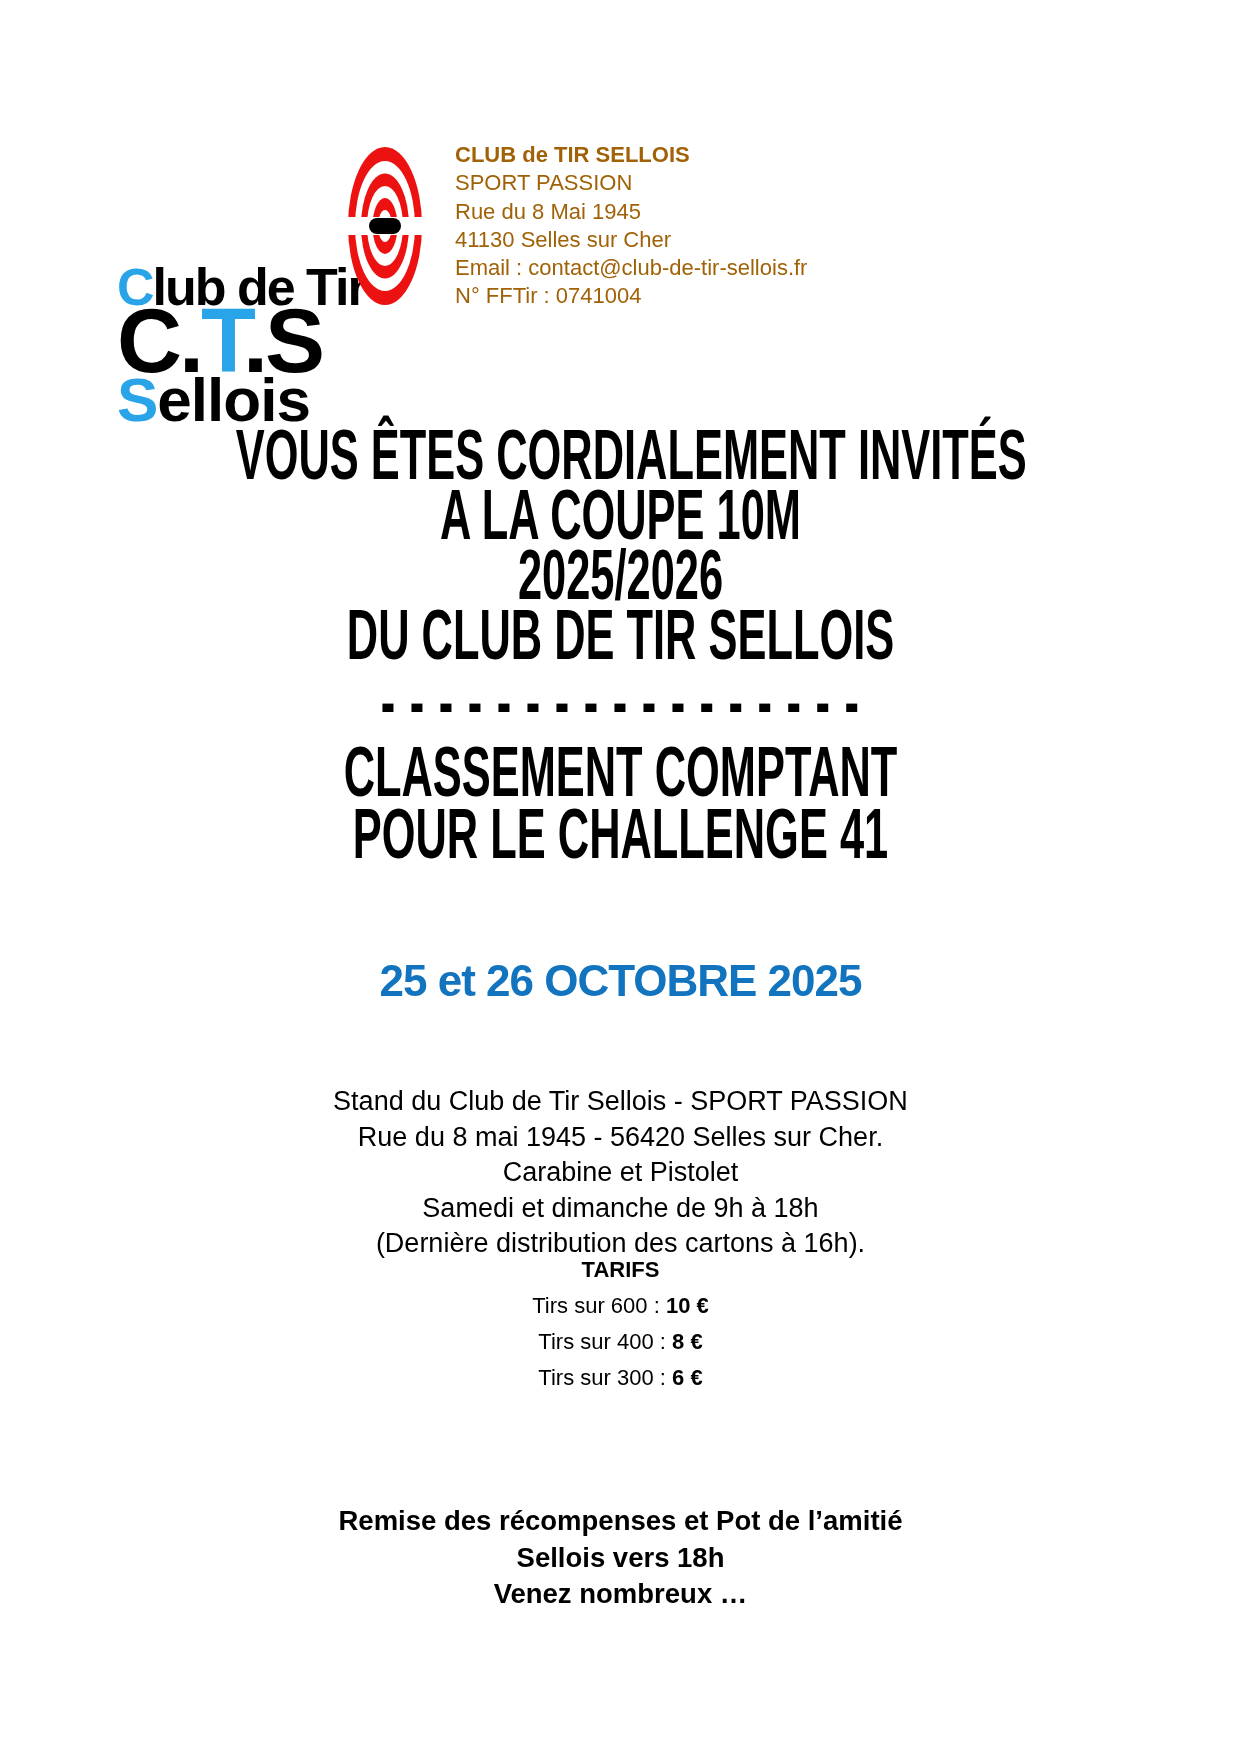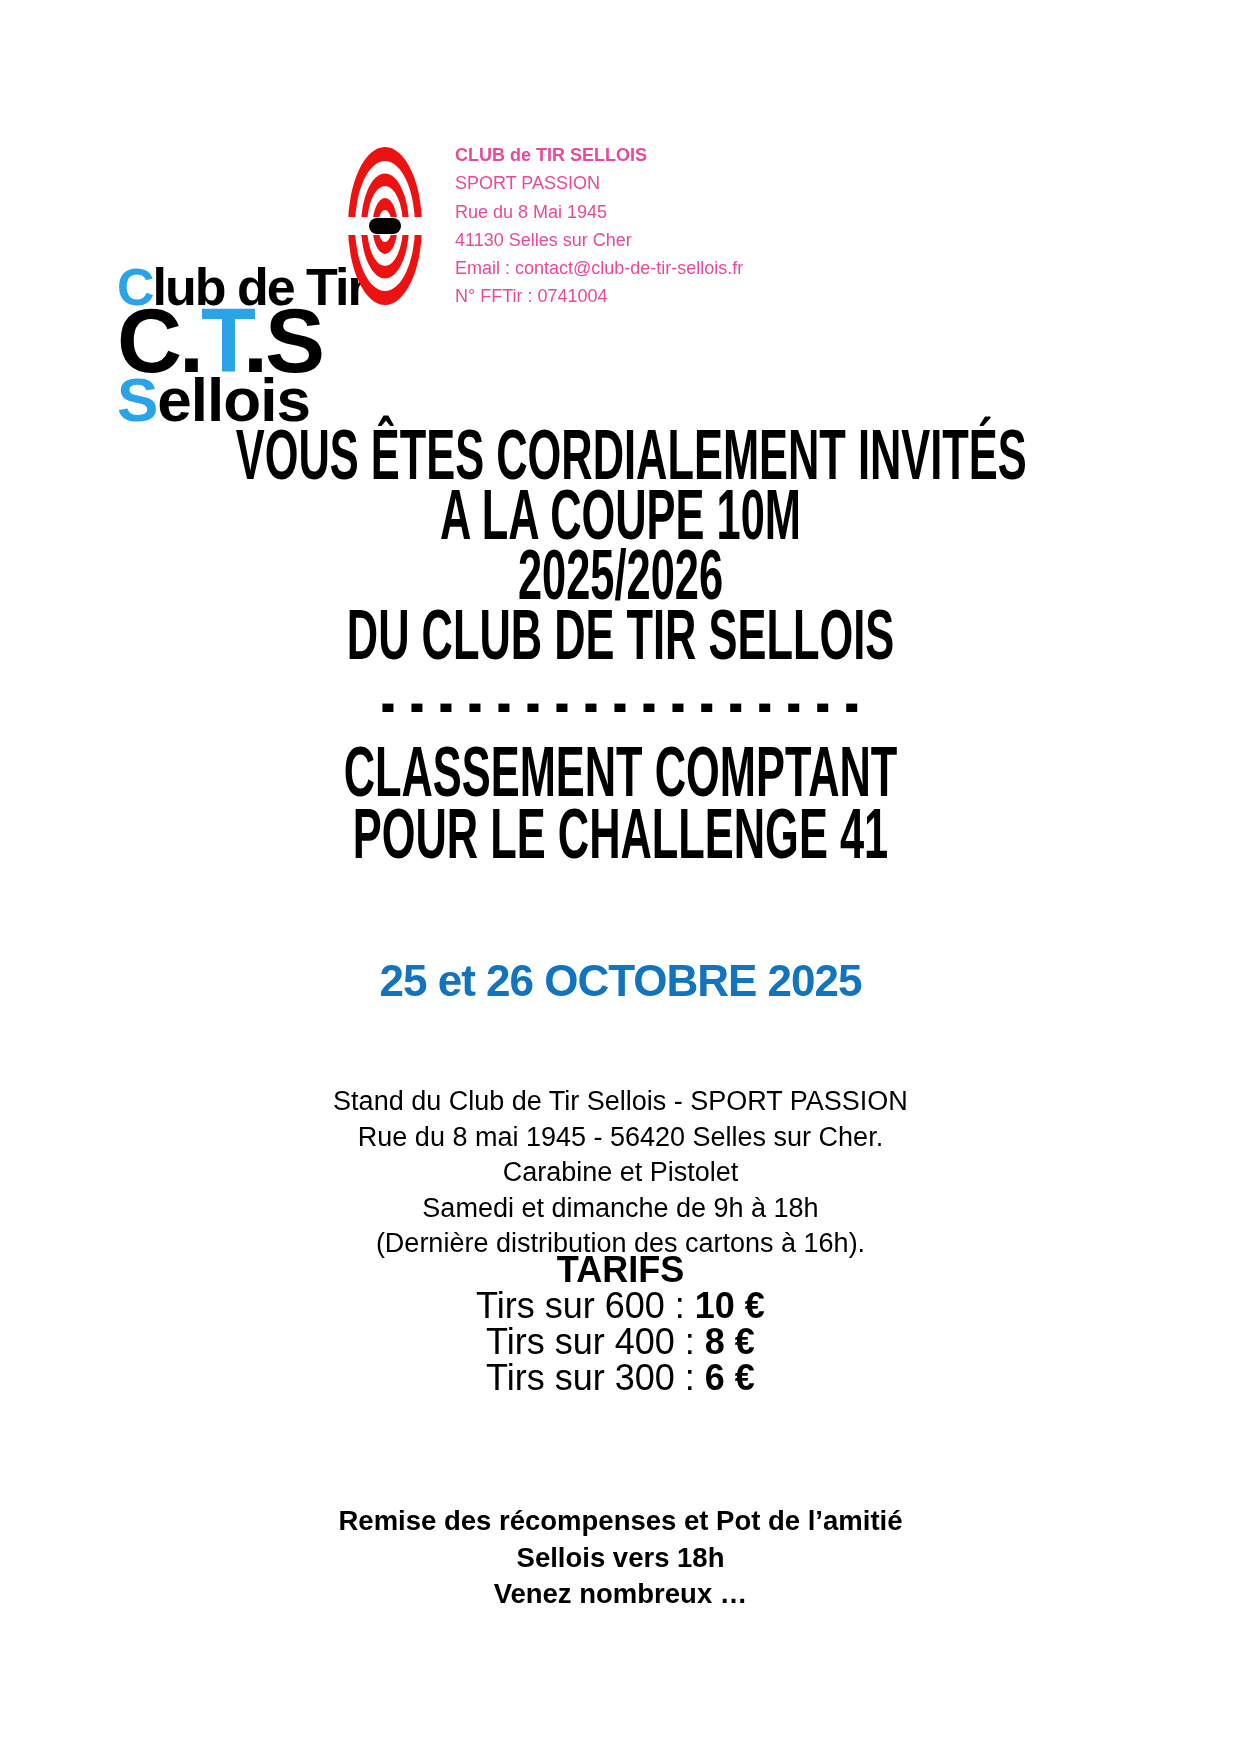--- a/index.html
+++ b/index.html
@@ -12,33 +12,33 @@
     overflow:hidden;
   }
   
   .logo{position:absolute;left:95px;top:120px;width:345px;height:195px;}
   .logo-line{position:absolute;left:22px;white-space:nowrap;font-weight:bold;line-height:1;color:#000;}
   .logo-line1{top:141px;font-size:52px;letter-spacing:-2px;}
   .logo-line2{top:176px;font-size:90px;letter-spacing:-3px;}
   .logo-line3{top:249px;font-size:62px;letter-spacing:-1px;}
   .blue{color:var(--logo-blue);}
   .target{position:absolute;left:252px;top:26px;width:76px;height:160px;}
-  .contact{position:absolute;left:455px;top:141px;font-size:18px;line-height:28.3px;color:#ec4899;}
+  .contact{position:absolute;left:455px;top:141px;font-size:22px;line-height:28.3px;color:#a16207;}
   .contact .c-title{font-weight:bold;}
   
   .cblock{position:absolute;left:0;width:1241px;text-align:center;white-space:nowrap;}
   .condensed{transform:scaleX(0.62);transform-origin:50% 50%;}
   .h-line{font-weight:bold;font-size:70px;line-height:60px;color:#000;}
   .title-block{top:425px;}
   .sep-block{top:672px;letter-spacing:2px;}
   .subtitle-block{top:741px;}
   .subtitle-block .h-line{line-height:62px;}
   .date-block{top:955px;font-weight:bold;font-size:44px;line-height:52px;letter-spacing:-1px;color:var(--date-blue);}
   .venue-block{top:1039px;font-size:27px;line-height:35.5px;margin-top:45px;}
-  .tarifs-block{top:1252px;font-size:36px;line-height:36px;}
+  .tarifs-block{top:1252px;font-size:22px;line-height:36px;}
   .tarifs-heading{font-weight:bold;}
   .tarif-price{font-weight:bold;}
   .closing-block{top:1503px;font-size:27.5px;line-height:36.5px;font-weight:bold;}
 </style>
 </head>
 <body>
 
 <div class="page">
 
   <div class="logo">

